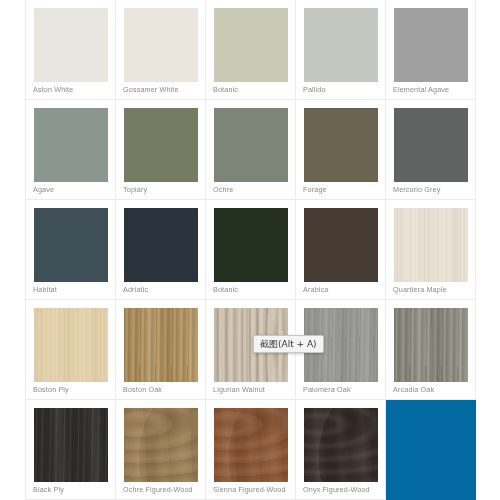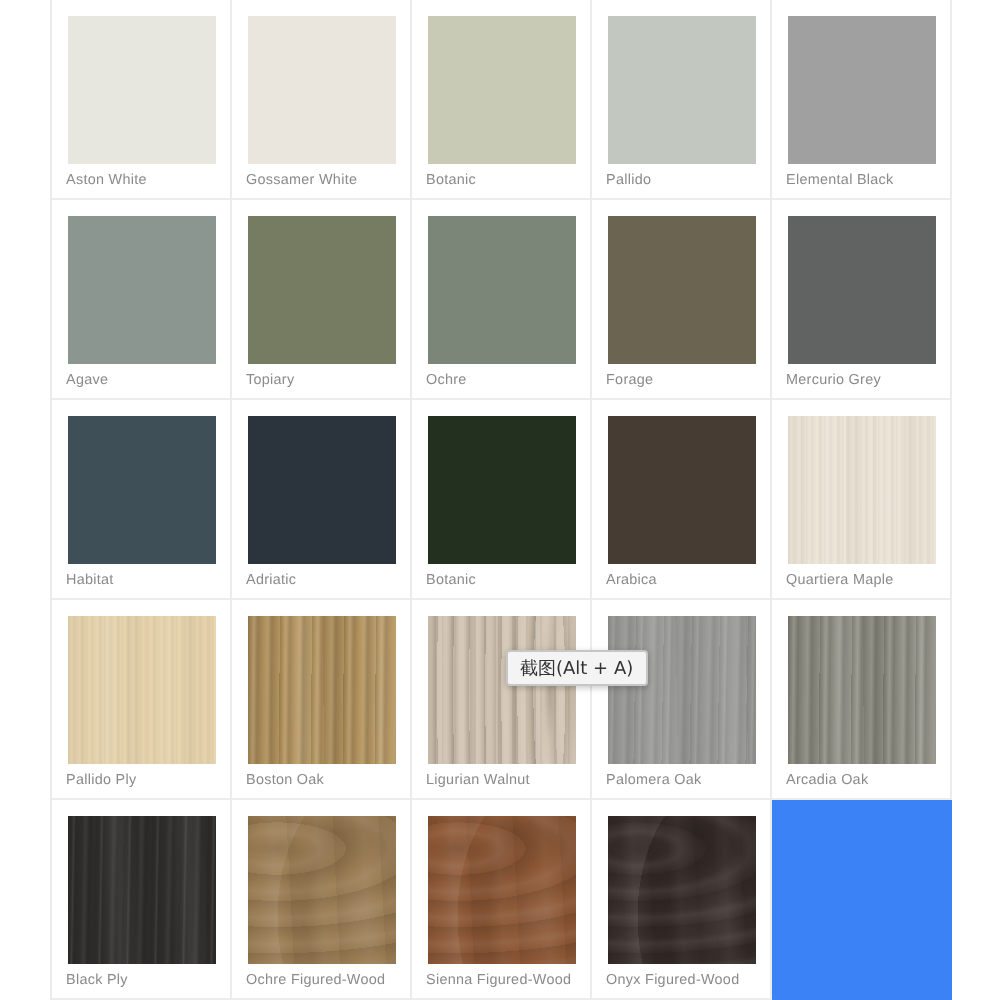--- a/index.html
+++ b/index.html
@@ -17,21 +17,21 @@
   }
 
   #swatch-grid {
     position: absolute;
     left: 25px;
     top: 0px;
     width: 450px;
     display: grid;
     grid-template-columns: repeat(5, 90px);
     grid-auto-rows: 100px;
-    background: #3b82f6;
+    background: #0369a1;
     border-left: 1px solid #ececec;
   }
 
   .swatch-cell {
     position: relative;
     box-sizing: border-box;
     border-right: 1px solid #ececec;
     border-bottom: 1px solid #ececec;
     background: #ffffff;
     padding: 0;
@@ -118,21 +118,21 @@
       repeating-linear-gradient(87deg,
         rgba(0,0,0,0.05) 0px, rgba(0,0,0,0.0) 9px,
         rgba(255,255,255,0.04) 15px, rgba(0,0,0,0.0) 23px);
   }
   .tex-flat { background-image: none; }
 
   
   #screenshot-tooltip {
     position: absolute;
     left: 253px;
-    top: 325px;
+    top: 335px;
     height: 18px;
     box-sizing: border-box;
     display: flex;
     align-items: center;
     padding: 0 6px;
     background: #f4f4f4;
     border: 1px solid #c6c6c6;
     border-radius: 2px;
     box-shadow: 0 1px 3px rgba(0,0,0,0.22);
     font-size: 9px;
@@ -157,21 +157,21 @@
     <div class="swatch-cell">
       <div class="swatch-chip tex-flat" style="background-color: rgb(200, 202, 181);"></div>
       <div class="swatch-label">Botanic</div>
     </div>
     <div class="swatch-cell">
       <div class="swatch-chip tex-flat" style="background-color: rgb(194, 199, 191);"></div>
       <div class="swatch-label">Pallido</div>
     </div>
     <div class="swatch-cell">
       <div class="swatch-chip tex-flat" style="background-color: rgb(160, 160, 160);"></div>
-      <div class="swatch-label">Elemental Black</div>
+      <div class="swatch-label">Elemental Agave</div>
     </div>
     <div class="swatch-cell">
       <div class="swatch-chip tex-flat" style="background-color: rgb(140, 150, 145);"></div>
       <div class="swatch-label">Agave</div>
     </div>
     <div class="swatch-cell">
       <div class="swatch-chip tex-flat" style="background-color: rgb(118, 124, 98);"></div>
       <div class="swatch-label">Topiary</div>
     </div>
     <div class="swatch-cell">
@@ -201,21 +201,21 @@
     <div class="swatch-cell">
       <div class="swatch-chip tex-flat" style="background-color: rgb(71, 60, 51);"></div>
       <div class="swatch-label">Arabica</div>
     </div>
     <div class="swatch-cell">
       <div class="swatch-chip tex-vgrain-fine" style="background-color: rgb(236, 228, 214);"></div>
       <div class="swatch-label">Quartiera Maple</div>
     </div>
     <div class="swatch-cell">
       <div class="swatch-chip tex-vgrain-fine" style="background-color: rgb(230, 211, 173);"></div>
-      <div class="swatch-label">Pallido Ply</div>
+      <div class="swatch-label">Boston Ply</div>
     </div>
     <div class="swatch-cell">
       <div class="swatch-chip tex-vgrain-strong" style="background-color: rgb(181, 149, 96);"></div>
       <div class="swatch-label">Boston Oak</div>
     </div>
     <div class="swatch-cell">
       <div class="swatch-chip tex-wavy" style="background-color: rgb(207, 193, 174);"></div>
       <div class="swatch-label">Ligurian Walnut</div>
     </div>
     <div class="swatch-cell">

